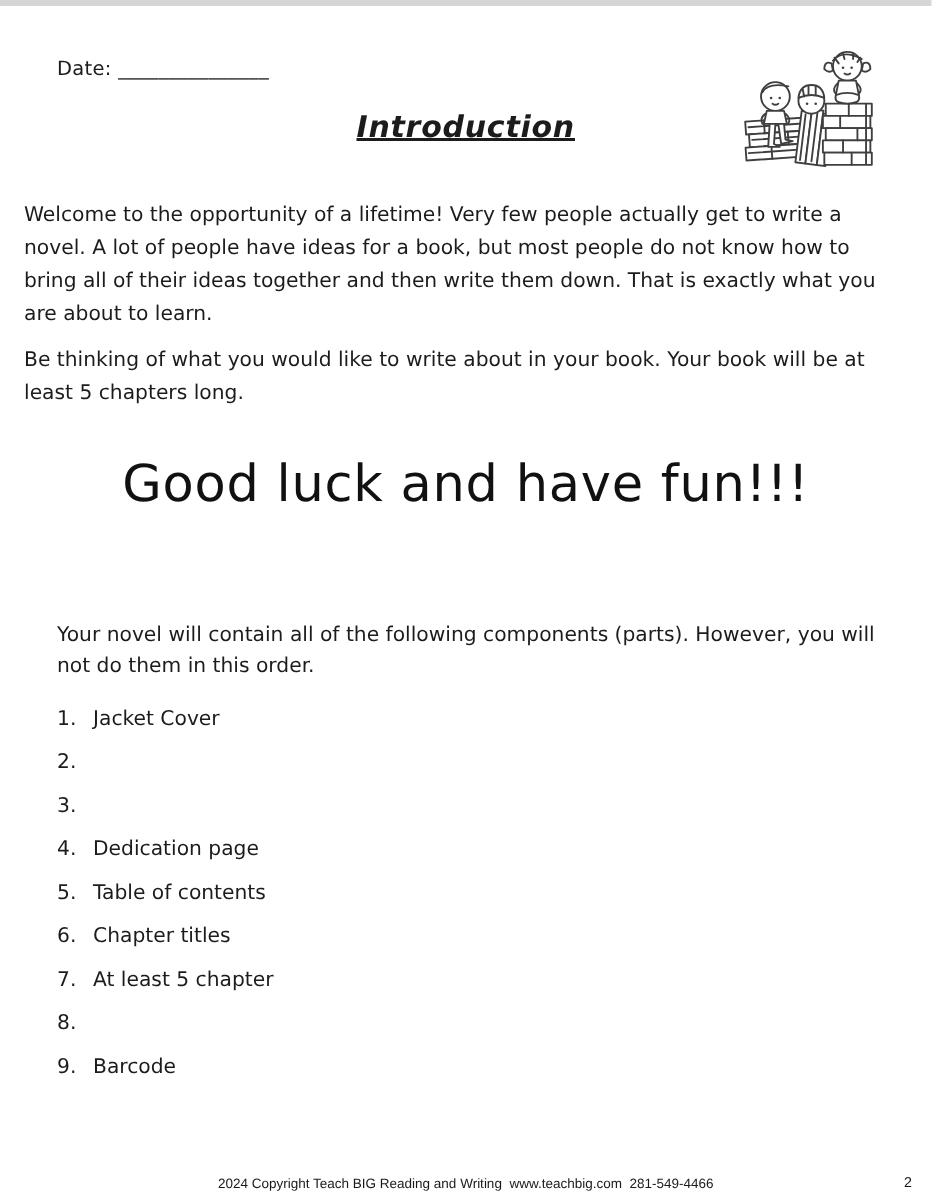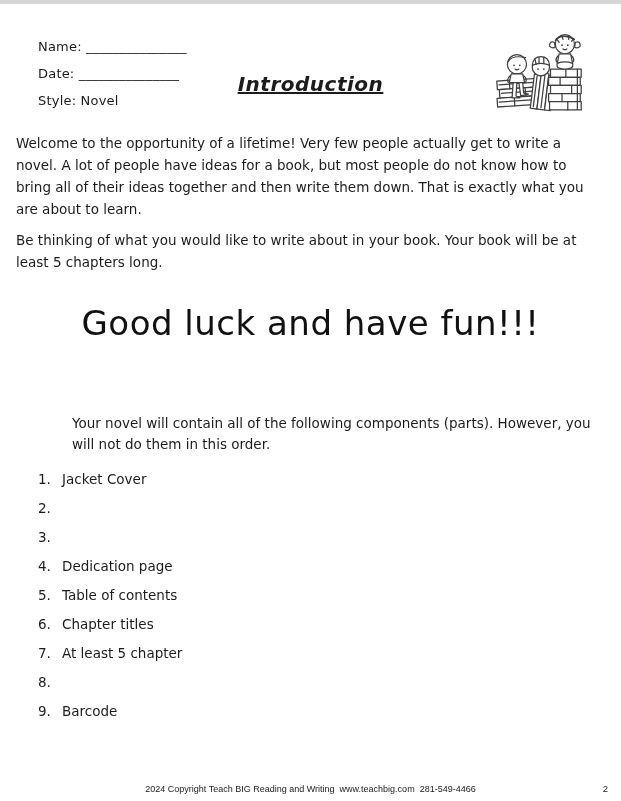--- a/index.html
+++ b/index.html
@@ -47,21 +47,20 @@
     text-align:center;
     font-size:34px; font-weight:400;
     letter-spacing:0.5px;
     color:#111;
   }
   
   .components-intro {
     position:absolute; top:413px; left:38px; right:26px;
     font-size:13.5px; line-height:21px;
     text-align:left;
-    margin-left:34px;
   }
   .component-list {
     position:absolute; top:464px; left:38px; right:26px;
     list-style:none;
     font-size:13.5px;
   }
   .component-list li {
     height:29px;
     display:flex; align-items:center;
   }
@@ -83,23 +82,21 @@
   }
   svg .ln { fill:none; stroke:#3f3f3f; stroke-width:1.3; stroke-linecap:round; stroke-linejoin:round; }
   svg .fw { fill:#ffffff; stroke:#3f3f3f; stroke-width:1.3; stroke-linejoin:round; }
 </style>
 </head>
 <body>
 
 <div class="top-strip"></div>
 
 <div class="fields">
-  <div class="field-line"><span>Name:</span> <span>_______________</span></div>
   <div class="field-line"><span>Date:</span> <span>_______________</span></div>
-  <div class="field-line"><span>Style:</span> <span>Novel</span></div>
 </div>
 
 <div class="page-title-wrap">
   <span class="page-title">Introduction</span>
 </div>
 
 <svg class="clipart" viewBox="0 0 100 98" xmlns="http://www.w3.org/2000/svg">
 
   <g transform="rotate(-4 28 72)">
     <rect class="fw" x="7" y="57" width="42" height="9"></rect>

